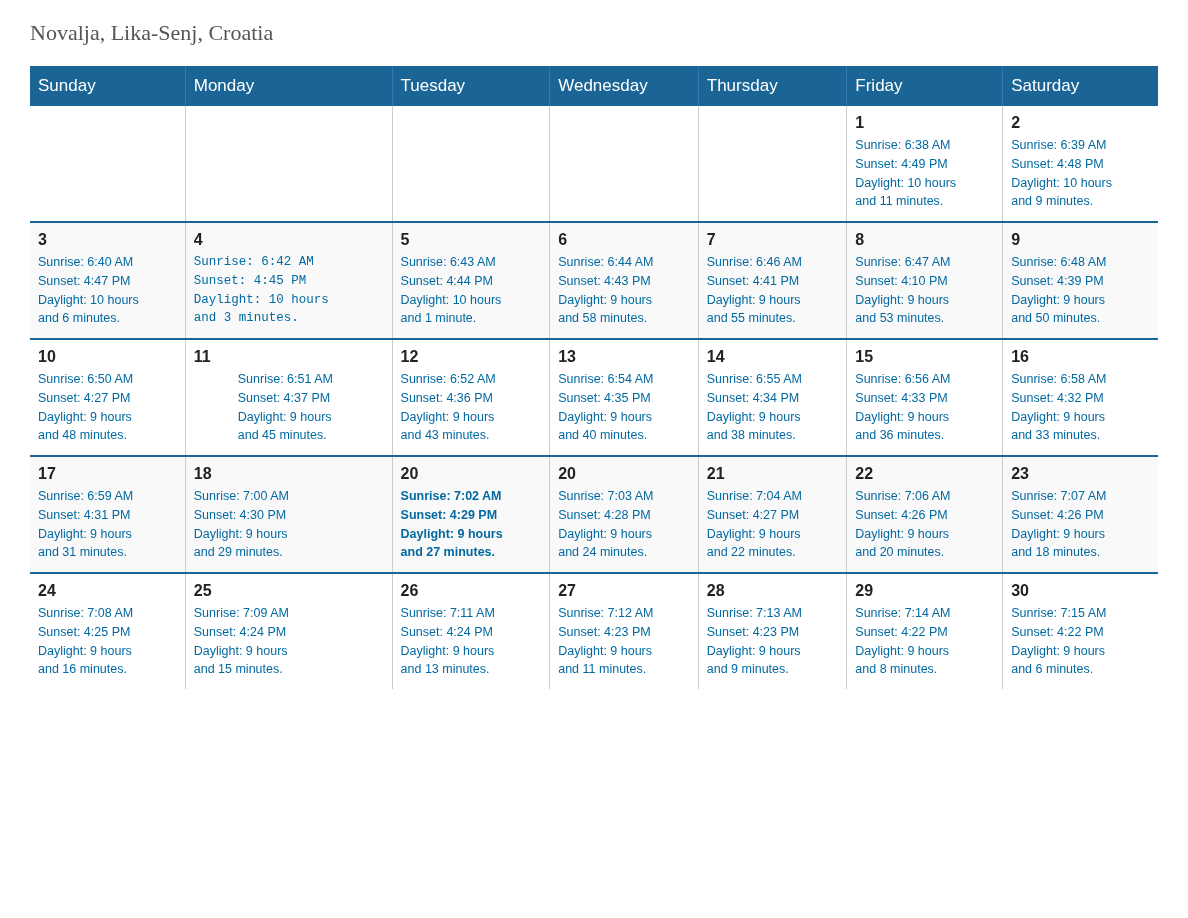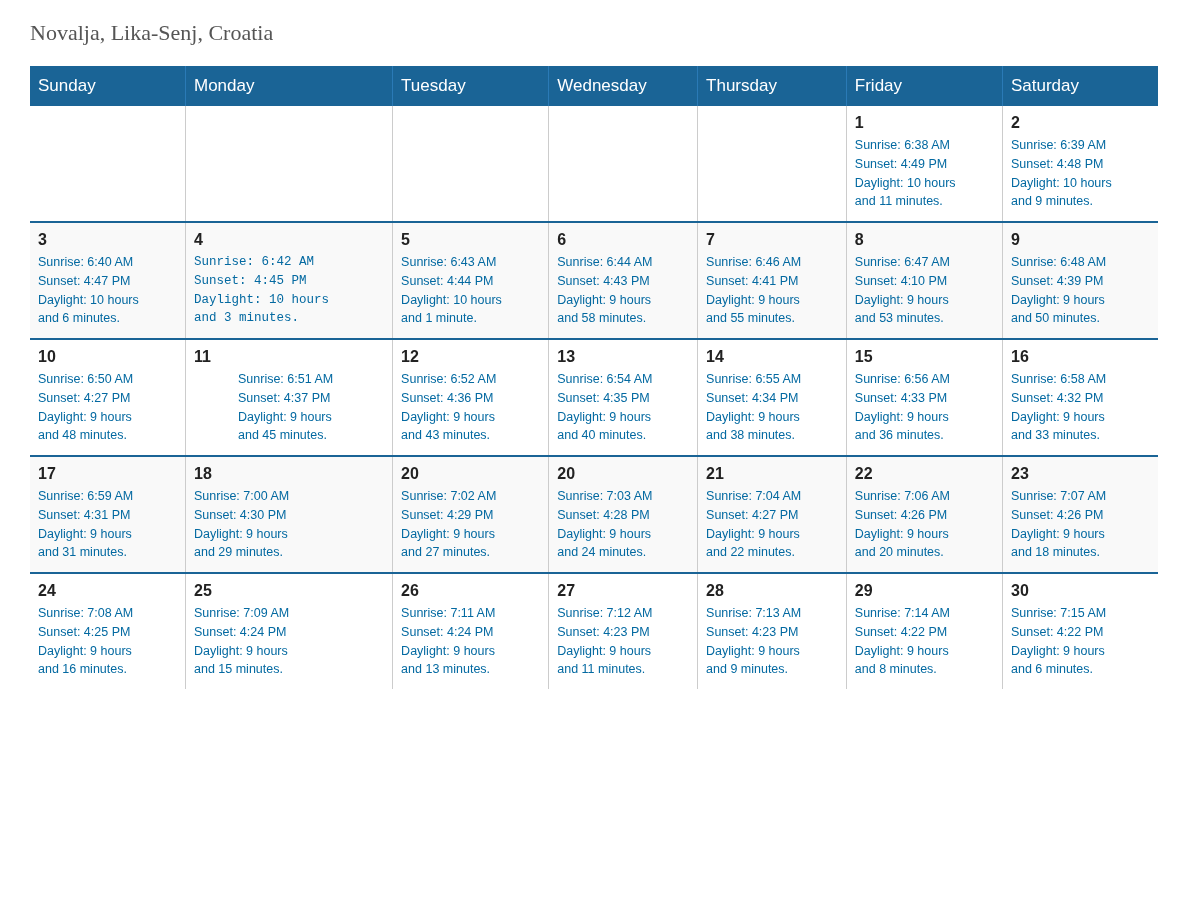--- a/index.html
+++ b/index.html
@@ -275,21 +275,21 @@
         </td>
         <td>
           <span class="day-num">18</span>
           <div class="day-info" style="white-space: pre-line;">Sunrise: 7:00 AM
 Sunset: 4:30 PM
 Daylight: 9 hours
 and 29 minutes.</div>
         </td>
         <td>
           <span class="day-num">20</span>
-          <div class="day-info" style="white-space: pre-line;">Sunrise: 7:02 AM
+          <div class="day-info" style="white-space: pre-line; font-weight: bold;">Sunrise: 7:02 AM
 Sunset: 4:29 PM
 Daylight: 9 hours
 and 27 minutes.</div>
         </td>
         <td>
           <span class="day-num">20</span>
           <div class="day-info" style="white-space: pre-line;">Sunrise: 7:03 AM
 Sunset: 4:28 PM
 Daylight: 9 hours
 and 24 minutes.</div>

